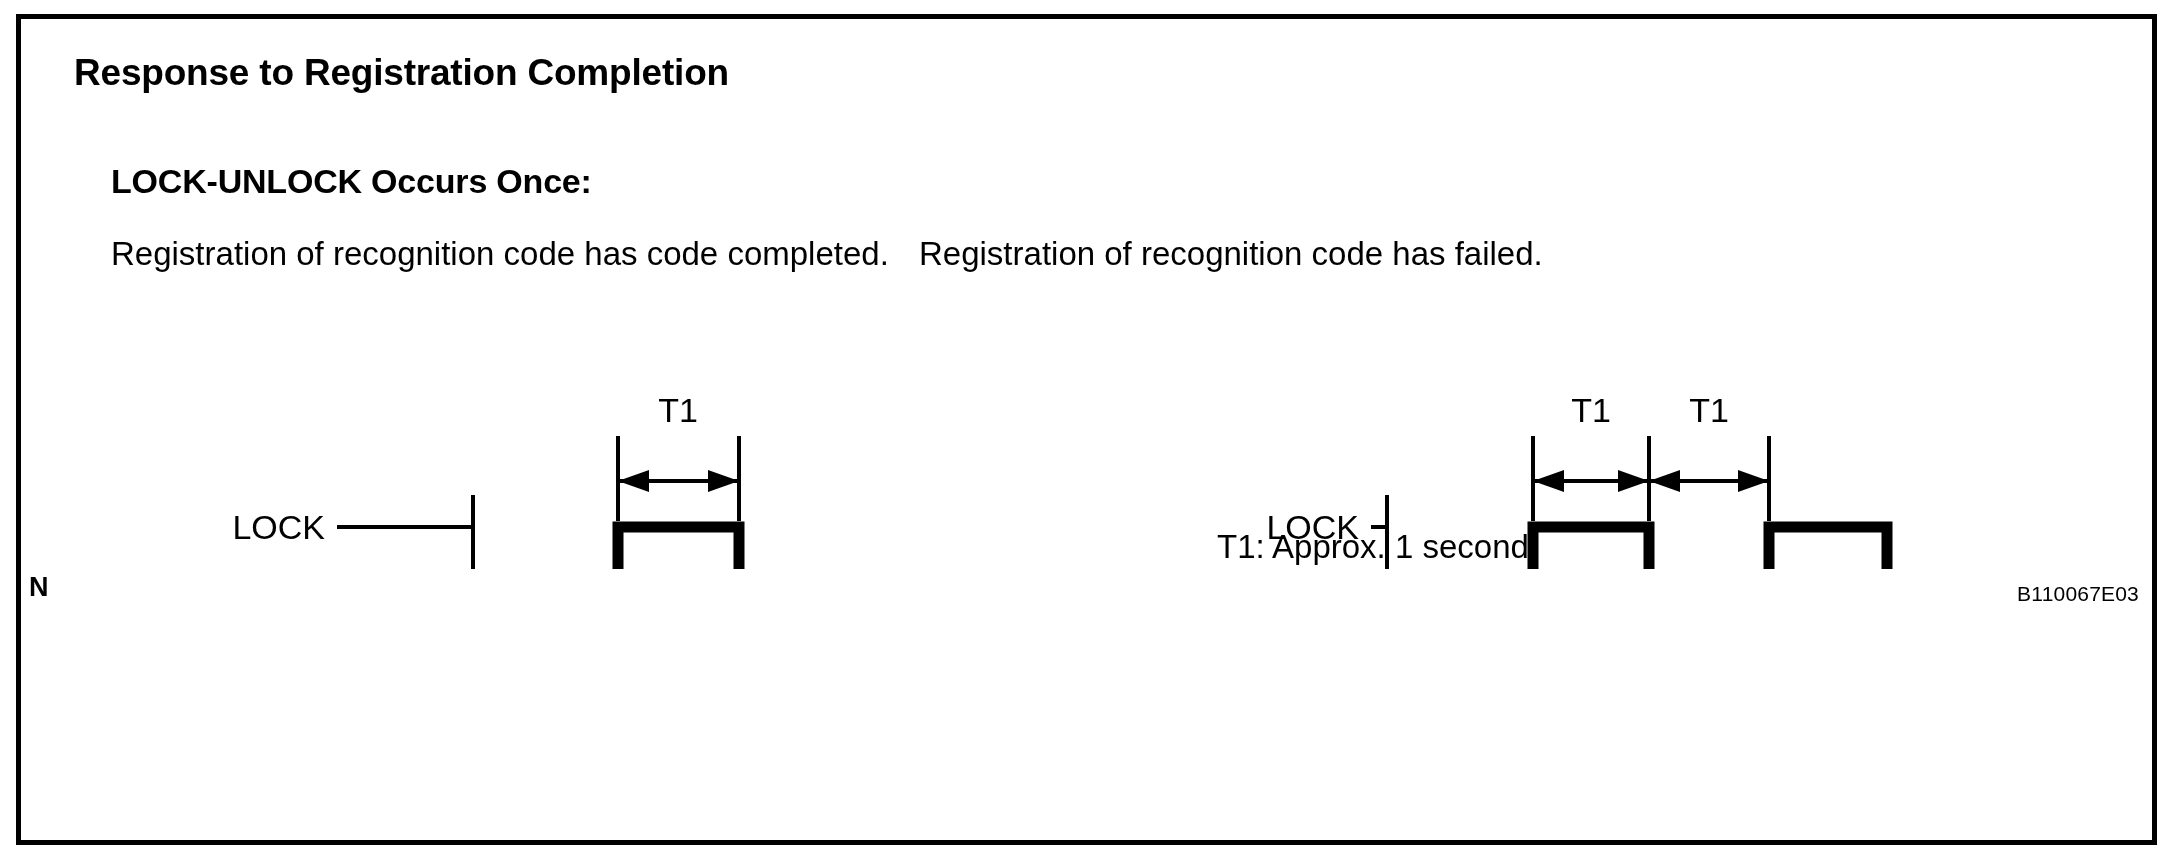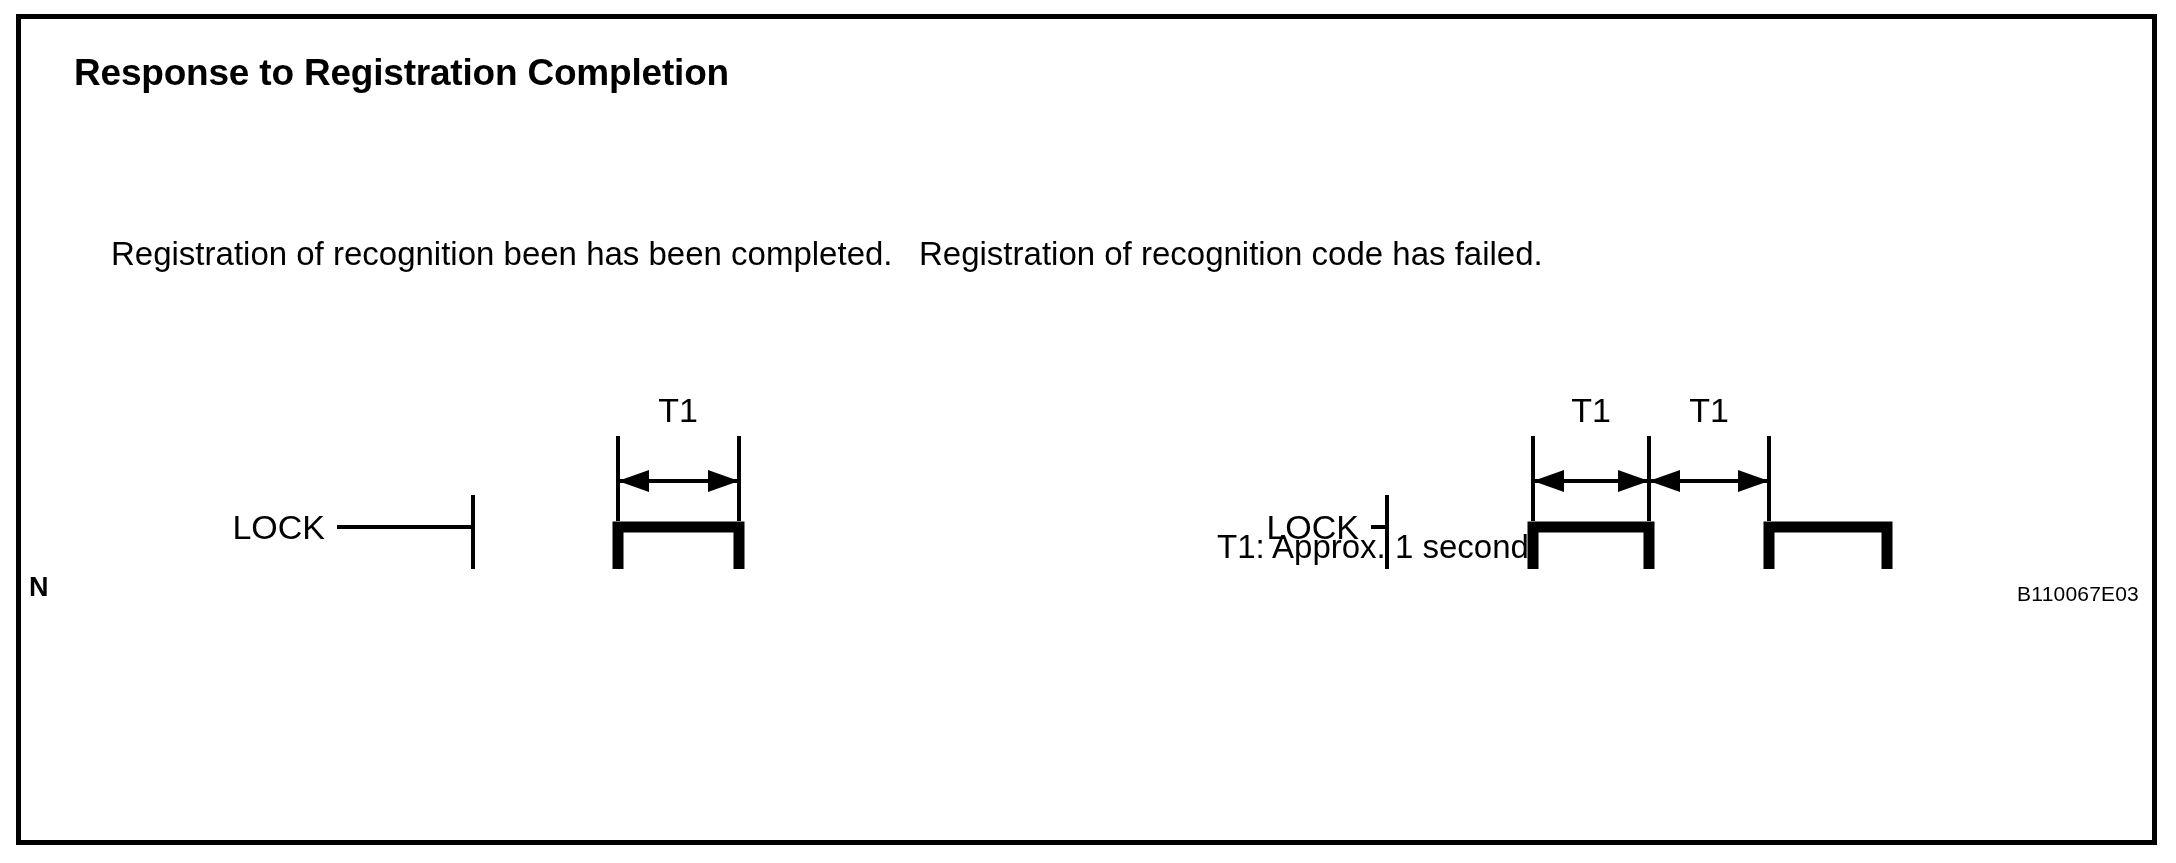--- a/index.html
+++ b/index.html
@@ -112,22 +112,23 @@
                  font-size: 34px; fill: #000000; text-anchor: middle; }
 </style>
 </head>
 <body>
 
 <div id="page">
   <div id="frame">
 
     <div id="section-title">Response to Registration Completion</div>
 
+    <div class="panel-heading" id="heading-left">LOCK-UNLOCK Occurs Once:</div>
 
-    <div class="panel-desc" id="desc-left">Registration of recognition been has been completed.</div>
+    <div class="panel-desc" id="desc-left">Registration of recognition code has code completed.</div>
 
 
     <div class="panel-desc" id="desc-right">Registration of recognition code has failed.</div>
 
     <svg id="wave-left" class="wave-svg" width="790" height="280" viewBox="0 0 790 280">
 
       <text class="axis-label" x="124" y="250" text-anchor="end">LOCK</text>
       <line class="tick-line" x1="136" y1="238" x2="272" y2="238"></line>
 
       <text class="axis-label" x="124" y="379" text-anchor="end">UNLOCK</text>

